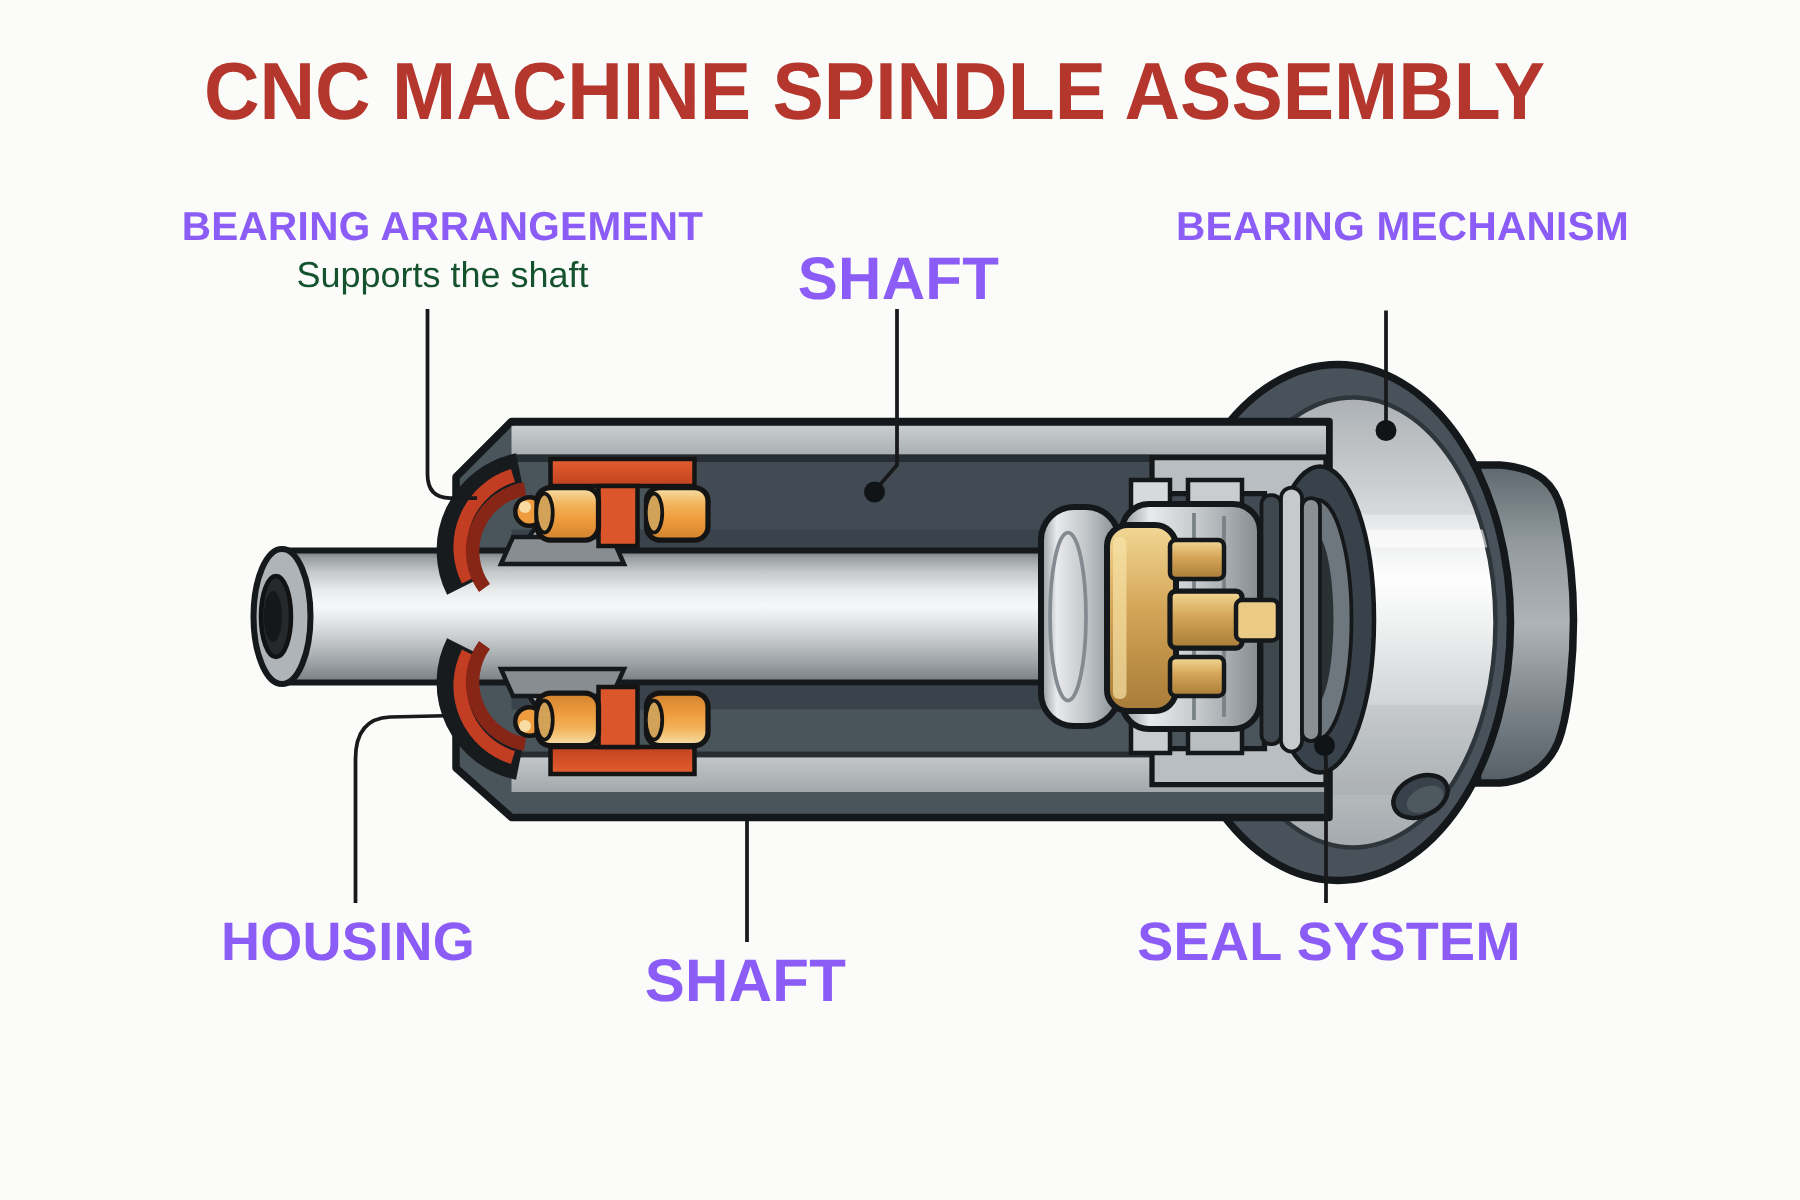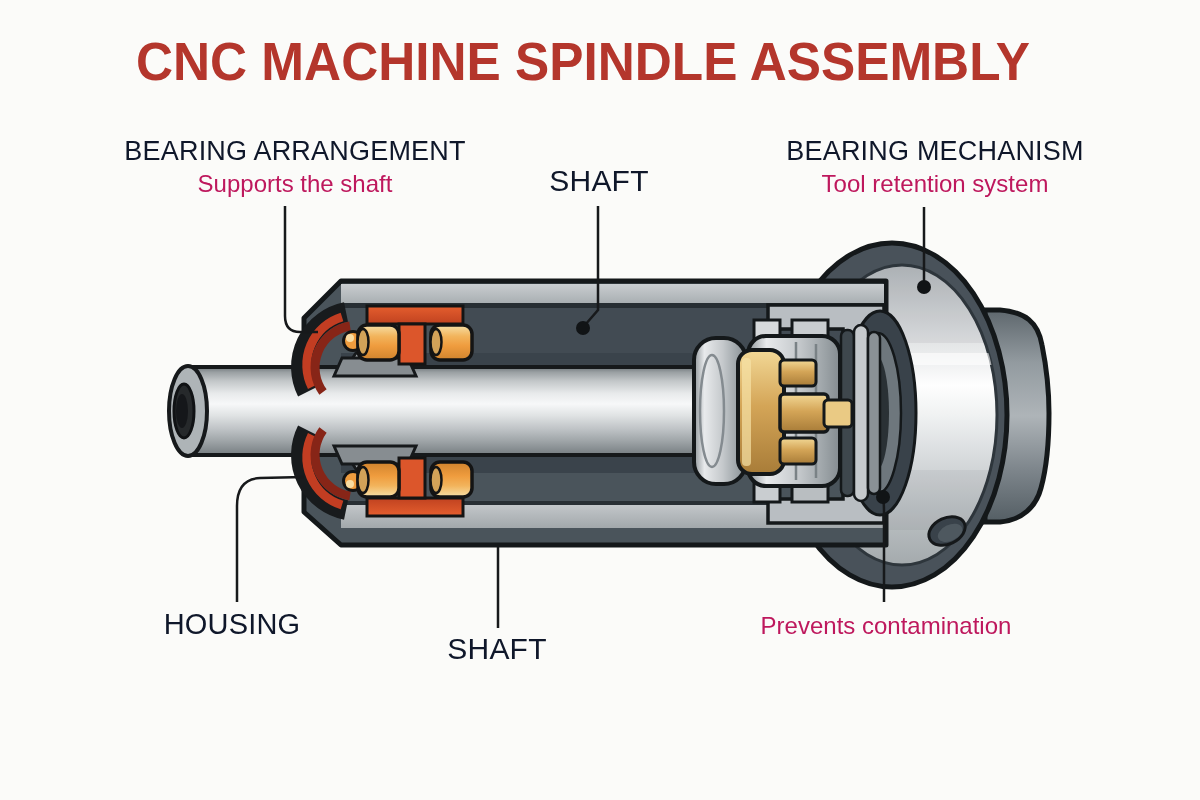--- a/index.html
+++ b/index.html
@@ -10,24 +10,24 @@
   }
   svg{position:absolute;left:0;top:0;}
   .main-title{
     position:absolute;left:583px;top:30px;
     transform:translateX(-50%) scaleX(.95);
     transform-origin:center;
     font-size:54px;font-weight:700;letter-spacing:0px;
     white-space:nowrap;color:#B4362C;
   }
   .lbl{position:absolute;transform:translateX(-50%);text-align:center;white-space:nowrap;}
-  .lbl-title{font-weight:400;font-size:27px;color:#0f172a;letter-spacing:.2px;line-height:1.12;}
-  .lbl-title.big{font-size:30px;}
-  .lbl-title.med{font-size:29px;}
-  .lbl-sub{font-weight:400;font-size:24px;color:#be185d;line-height:1.25;margin-top:3px;}
+  .lbl-title{font-weight:700;font-size:27px;color:#8b5cf6;letter-spacing:.2px;line-height:1.12;}
+  .lbl-title.big{font-size:40px;}
+  .lbl-title.med{font-size:36px;}
+  .lbl-sub{font-weight:400;font-size:24px;color:#14532d;line-height:1.25;margin-top:3px;}
 </style>
 </head>
 <body>
 
 <svg width="1200" height="800" viewBox="0 0 1200 800">
   <defs>
     <linearGradient id="shaftGrad" x1="0" y1="0" x2="0" y2="1">
       <stop offset="0" stop-color="#6F767A"></stop>
         <stop offset=".06" stop-color="#9AA0A3"></stop>
       <stop offset=".16" stop-color="#C3C7C9"></stop>
@@ -214,26 +214,25 @@
   <div class="lbl-title">BEARING ARRANGEMENT</div>
   <div class="lbl-sub">Supports the shaft</div>
 </div>
 
 <div class="lbl" style="left:599px;top:164px">
   <div class="lbl-title big">SHAFT</div>
 </div>
 
 <div class="lbl" style="left:935px;top:136px">
   <div class="lbl-title">BEARING MECHANISM</div>
-  <div class="lbl-sub">Tool retention system</div>
 </div>
 
 <div class="lbl" style="left:232px;top:608px">
   <div class="lbl-title med">HOUSING</div>
 </div>
 
 <div class="lbl" style="left:497px;top:632px">
   <div class="lbl-title big">SHAFT</div>
 </div>
 
 <div class="lbl" style="left:886px;top:608px">
-  <div class="lbl-sub">Prevents contamination</div>
+  <div class="lbl-title med">SEAL SYSTEM</div>
 </div>
 
 </body></html>

